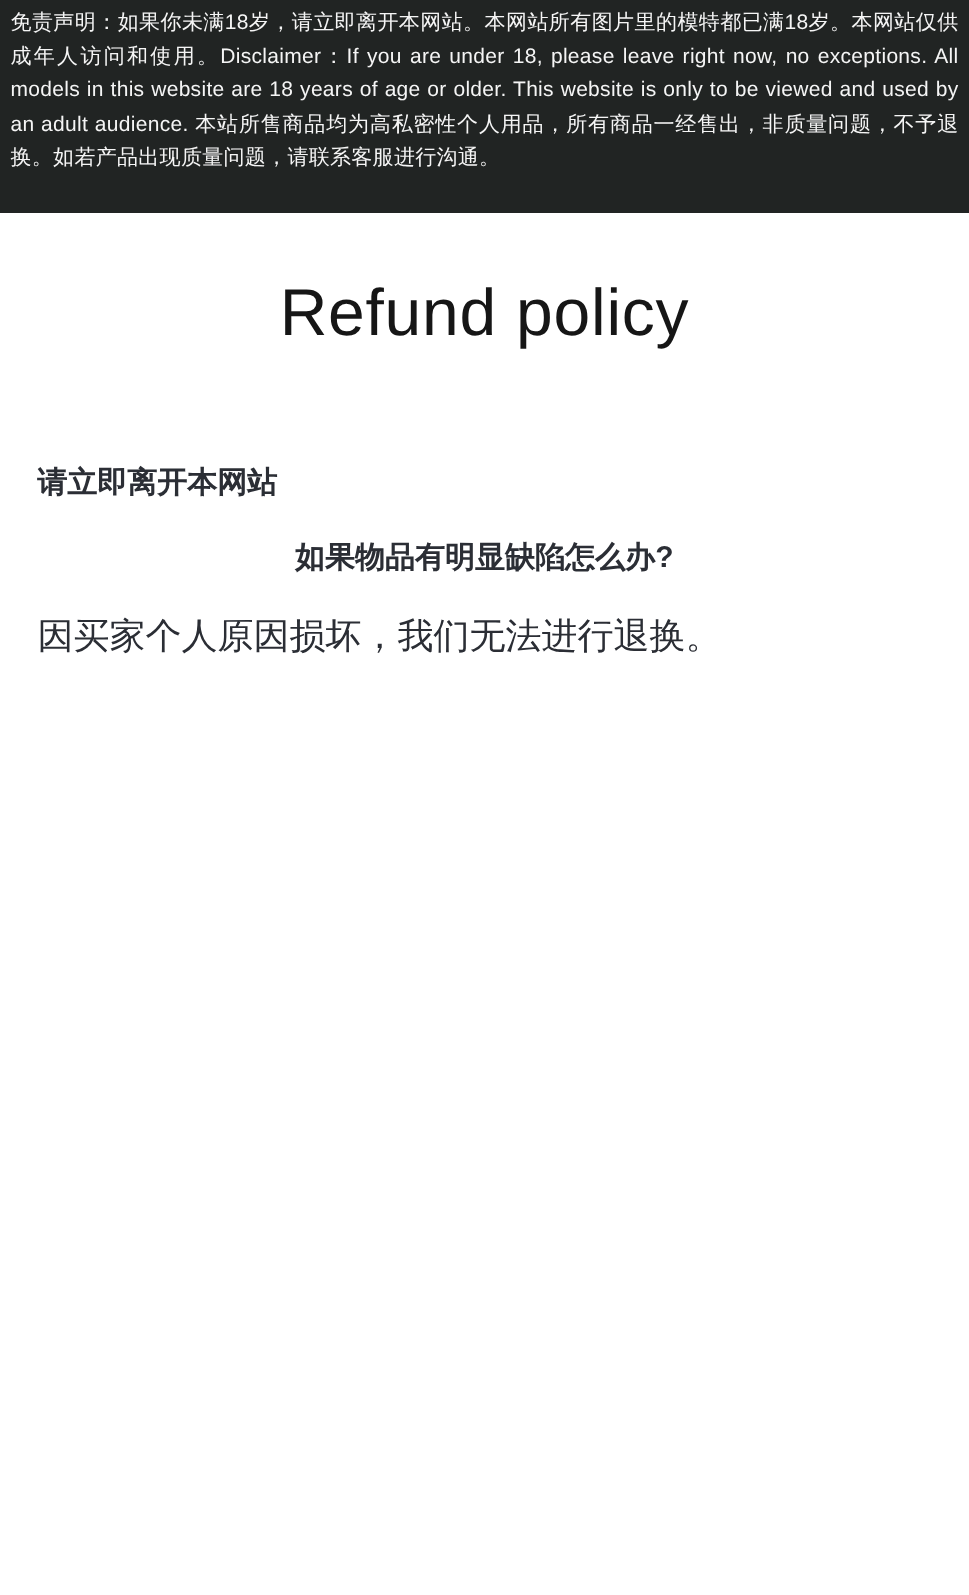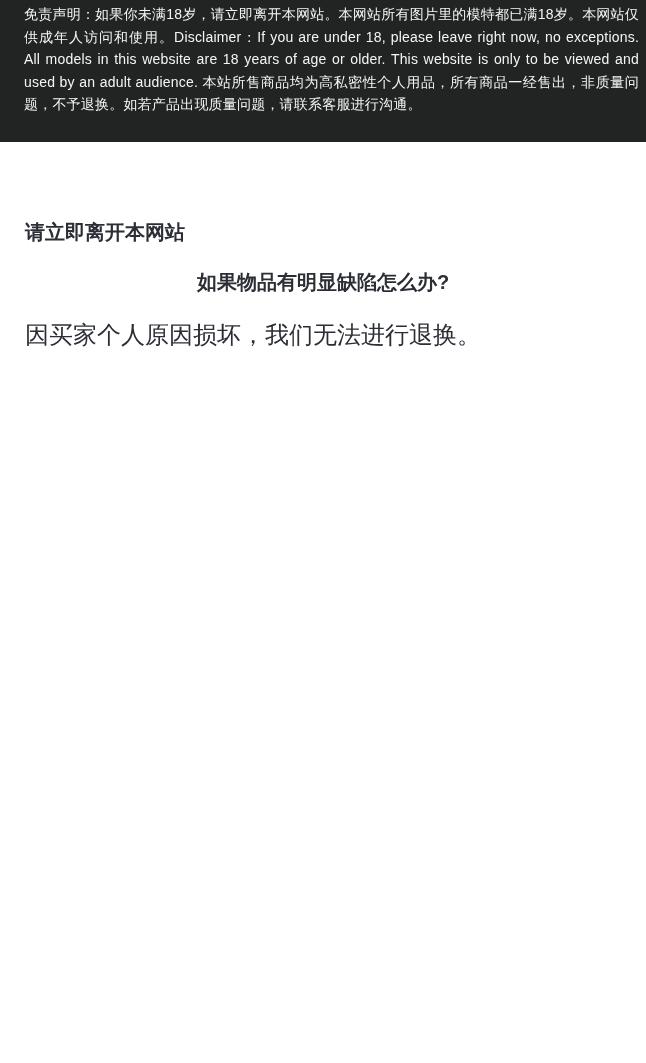--- a/index.html
+++ b/index.html
@@ -12,21 +12,21 @@
     background: #ffffff;
     font-family: "Liberation Sans", sans-serif;
   }
 
   
   .announcement {
     width: 646px;
     height: 142px;
     background: #212423;
     color: #f5f5f5;
-    padding: 3px 7px 0 24px;
+    padding: 3px 7px 0 7px;
     overflow: hidden;
   }
   .announcement p {
     margin: 0;
     font-size: 14px;
     line-height: 22.6px;
     text-align: justify;
     letter-spacing: 0.2px;
     font-weight: 400;
   }
@@ -67,20 +67,21 @@
 </style>
 </head>
 <body style="background: rgb(255, 255, 255);">
 
 <header class="announcement" style="background: rgb(33, 36, 35); color: rgb(245, 245, 245);">
   <p>免责声明：如果你未满18岁，请立即离开本网站。本网站所有图片里的模特都已满18岁。本网站仅供成年人访问和使用。Disclaimer：If you are under 18, please leave right now, no exceptions. All models in this website are 18 years of age or older. This website is only to be viewed and used by an adult audience. 本站所售商品均为高私密性个人用品，所有商品一经售出，非质量问题，不予退换。如若产品出现质量问题，请联系客服进行沟通。</p>
 </header>
 
 <main>
 
+  <h1 class="page-title">Refund policy</h1>
 
   <section>
     <h2 class="section-heading first-heading">请立即离开本网站</h2>
   </section>
 
   <section>
     <h2 class="section-heading second-heading">如果物品有明显缺陷怎么办?</h2>
     <p class="body-text para-c">因买家个人原因损坏，我们无法进行退换。</p>
   </section>
 

